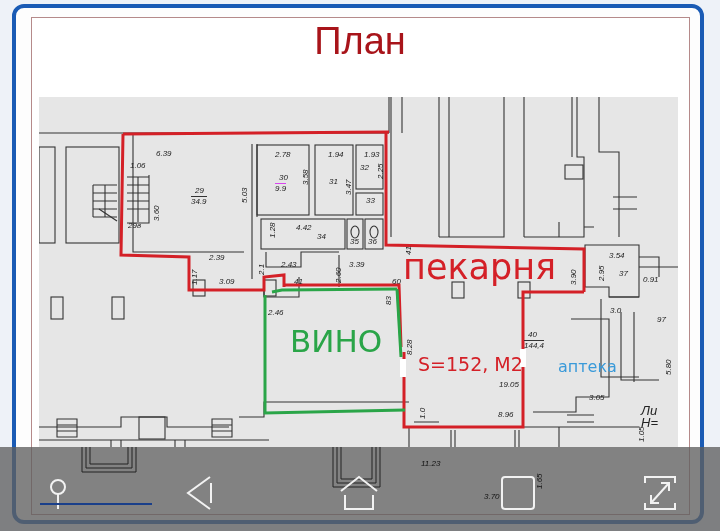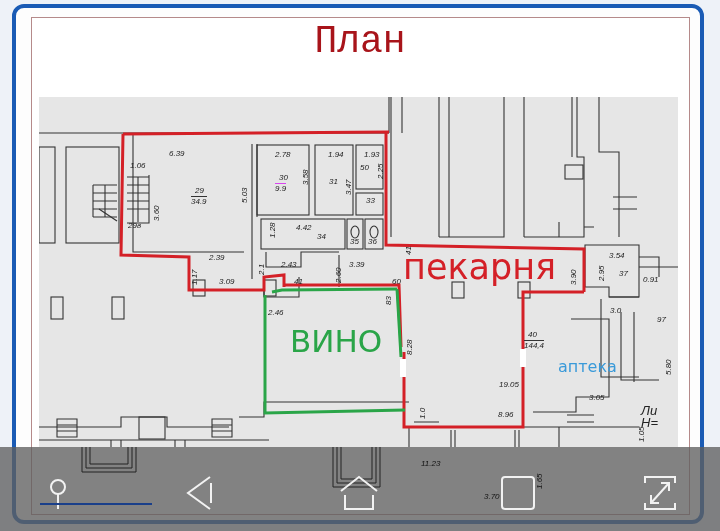--- a/index.html
+++ b/index.html
@@ -1,19 +1,19 @@
 <!DOCTYPE html>
 <html><head>
 <meta charset="utf-8">
 <style>
   html, body { margin:0; padding:0; }
   body { width:720px; height:531px; background:#eef2f8; position:relative; overflow:hidden; font-family:"Liberation Sans", sans-serif; }
   .outer-frame { position:absolute; left:12px; top:4px; width:692px; height:520px; border:4px solid #1a5bb5; border-radius:12px; box-sizing:border-box; background:#fdfdfd; }
   .inner-frame { position:absolute; left:31px; top:17px; width:659px; height:498px; border:1px solid #b58a8a; box-sizing:border-box; background:#ffffff; }
-  .title { position:absolute; left:0; top:20px; width:720px; text-align:center; font-family:Liberation Mono, monospace; font-size:38px; color:#a8141a; }
+  .title { position:absolute; left:0; top:20px; width:720px; text-align:center; font-family:Liberation Sans, sans-serif; font-size:38px; color:#a8141a; }
   .plan { position:absolute; left:39px; top:97px; width:639px; height:350px; background:#e6e6e6; overflow:hidden; }
   .plan svg { position:absolute; left:0; top:0; }
   .lbl { position:absolute; white-space:nowrap; font-family:"DejaVu Sans", sans-serif; }
   .dim { position:absolute; font-size:8px; font-style:italic; color:#222; font-family:"Liberation Sans", sans-serif; white-space:nowrap; }
   .dim.v { transform:rotate(-90deg); transform-origin:left top; }
   .navbar { position:absolute; left:0; top:447px; width:720px; height:84px; background:rgba(95,95,95,0.78); }
   .nav-btn { position:absolute; color:#f2f2f2; display:flex; align-items:center; justify-content:center; cursor:pointer; }
   .bottom-line { position:absolute; left:40px; top:503px; width:112px; height:2px; background:#1a3f8a; }
 </style>
 </head>
@@ -109,21 +109,21 @@
     <rect x="361" y="262" width="6" height="18" fill="#fff"></rect>
     <rect x="481" y="252" width="6" height="18" fill="#fff"></rect>
 
     <g fill="none" stroke="#2aa548" stroke-width="3">
       <path d="M233 195 L243 193 L358 192"></path>
       <path d="M226 198 L226 316 L366 313"></path>
       <path d="M358 192 L362 260"></path>
     </g>
   </svg>
 
-  <span class="dim" style="left:130px;top:52px">6.39</span>
+  <span class="dim" style="left:117px;top:52px">6.39</span>
   <span class="dim" style="left:91px;top:64px">1.06</span>
   <span class="dim v" style="left:113px;top:124px">3.60</span>
   <span class="dim v" style="left:201px;top:106px">5.03</span>
   <span class="dim" style="left:170px;top:156px">2.39</span>
   <span class="dim v" style="left:151px;top:188px">1.17</span>
   <span class="dim" style="left:180px;top:180px">3.09</span>
   <span class="dim" style="left:236px;top:53px">2.78</span>
   <span class="dim v" style="left:262px;top:88px">3.58</span>
   <span class="dim" style="left:289px;top:53px">1.94</span>
   <span class="dim v" style="left:305px;top:98px">3.47</span>
@@ -154,32 +154,33 @@
   <span class="dim" style="left:602px;top:306px;font-size:13px">Ли</span>
   <span class="dim" style="left:602px;top:318px;font-size:13px">Н=</span>
   <span class="dim v" style="left:218px;top:178px">2.1</span>
 
   <span class="dim" style="left:156px;top:89px">29</span>
   <span class="dim" style="left:152px;top:99px;border-top:1px solid #333">34.9</span>
   <span class="dim" style="left:89px;top:124px">29в</span>
   <span class="dim" style="left:240px;top:76px">30</span>
   <span class="dim" style="left:236px;top:86px;border-top:1px solid #d946ef">9.9</span>
   <span class="dim" style="left:290px;top:80px">31</span>
-  <span class="dim" style="left:321px;top:66px">50</span>
+  <span class="dim" style="left:321px;top:66px">32</span>
   <span class="dim" style="left:327px;top:99px">33</span>
   <span class="dim" style="left:278px;top:135px">34</span>
   <span class="dim" style="left:311px;top:140px">35</span>
   <span class="dim" style="left:329px;top:140px">36</span>
   <span class="dim" style="left:580px;top:172px">37</span>
   <span class="dim" style="left:489px;top:233px">40</span>
   <span class="dim" style="left:485px;top:243px;border-top:1px solid #333">144,4</span>
   <span class="dim" style="left:255px;top:180px">41</span>
 
   <span class="lbl" style="left:251px;top:226px;font-size:31px;color:#2aa548">ВИНО</span>
   <span class="lbl" style="left:364px;top:150px;font-size:35px;color:#d42027">пекарня</span>
+  <span class="lbl" style="left:379px;top:256px;font-size:19px;color:#d42027">S=152, М2</span>
   <span class="lbl" style="left:519px;top:260px;font-size:16px;color:#3a9ad9">аптека</span>
 </div>
 
 <div class="navbar">
   <svg width="720" height="84" style="position:absolute;left:0;top:0">
     <g fill="none" stroke="#222" stroke-width="1">
       <path d="M82 0 L82 25 L136 25 L136 0 M86 0 L86 21 L132 21 L132 0 M90 0 L90 17 L128 17 L128 0"></path>
       <path d="M333 0 L333 40 L380 40 L380 0 M337 0 L337 36 L376 36 L376 0 M341 0 L341 32 L372 32 L372 0"></path>
     </g>
   </svg>

